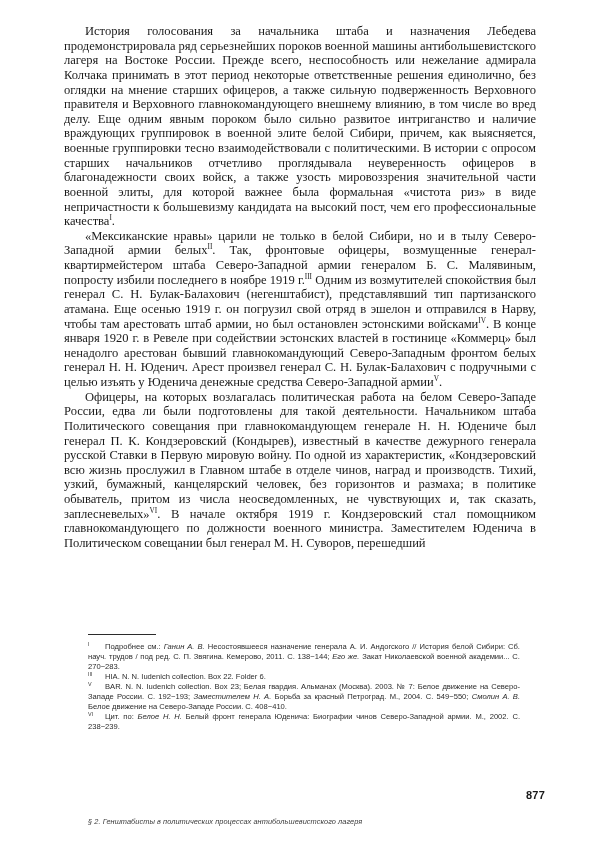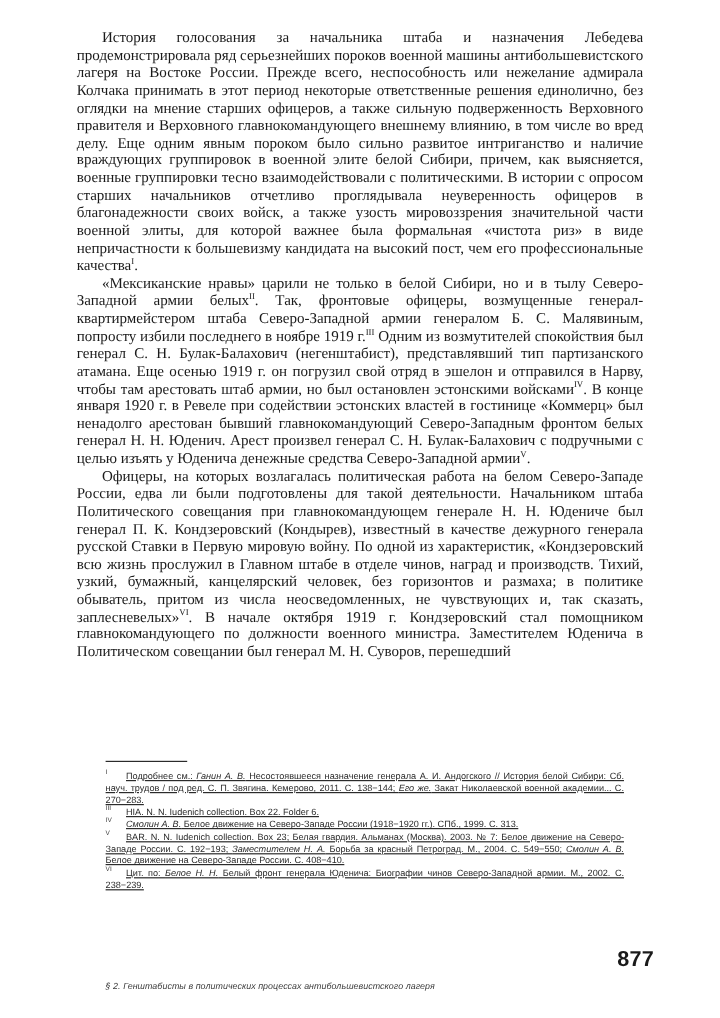--- a/index.html
+++ b/index.html
@@ -73,39 +73,38 @@
   .fn-item .marker {
     position: absolute;
     left: 0;
     top: -2.2px;
     font-size: 5.4px;
     color: #3a3a3a;
   }
   .fn-item .fn-body {
     display: block;
     text-indent: 17px;
-    text-decoration: underline;
   }
   .fn-item i {
     font-style: italic;
   }
   .footer {
     position: absolute;
     left: 0;
     top: 0;
     width: 600px;
     height: 848px;
     pointer-events: none;
   }
   .page-number {
     position: absolute;
     right: 55px;
     top: 789px;
     font-family: "Liberation Sans", "DejaVu Sans", sans-serif;
-    font-size: 18px;
+    font-size: 11px;
     font-weight: bold;
     color: #1a1a1a;
     letter-spacing: 0.2px;
   }
   .running-head {
     position: absolute;
     left: 88px;
     top: 817px;
     font-family: "Liberation Sans", "DejaVu Sans", sans-serif;
     font-size: 7.4px;
@@ -130,24 +129,20 @@
     <div id="footnote-list">
         <div class="fn-item">
           <span class="marker">I</span>
           <span class="fn-body">Подробнее см.: <i>Ганин А. В.</i> Несостоявшееся назначение генерала А. И. Андогского // История белой Сибири: Сб. науч. трудов / под ред. С. П. Звягина. Кемерово, 2011. С. 138−144; <i>Его же.</i> Закат Николаевской военной академии... С. 270−283.</span>
         </div>
         <div class="fn-item">
           <span class="marker">III</span>
           <span class="fn-body">HIA. N. N. Iudenich collection. Box 22. Folder 6.</span>
         </div>
         <div class="fn-item">
-          <span class="marker">IV</span>
-          <span class="fn-body"><i>Смолин А. В.</i> Белое движение на Северо-Западе России (1918−1920 гг.). СПб., 1999. С. 313.</span>
-        </div>
-        <div class="fn-item">
           <span class="marker">V</span>
           <span class="fn-body">BAR. N. N. Iudenich collection. Box 23; Белая гвардия. Альманах (Москва). 2003. № 7: Белое движение на Северо-Западе России. С. 192−193; <i>Заместителем Н. А.</i> Борьба за красный Петроград. М., 2004. С. 549−550; <i>Смолин А. В.</i> Белое движение на Северо-Западе России. С. 408−410.</span>
         </div>
         <div class="fn-item">
           <span class="marker">VI</span>
           <span class="fn-body">Цит. по: <i>Белое Н. Н.</i> Белый фронт генерала Юденича: Биографии чинов Северо-Западной армии. М., 2002. С. 238−239.</span>
         </div>
       </div>
   </div>
 

